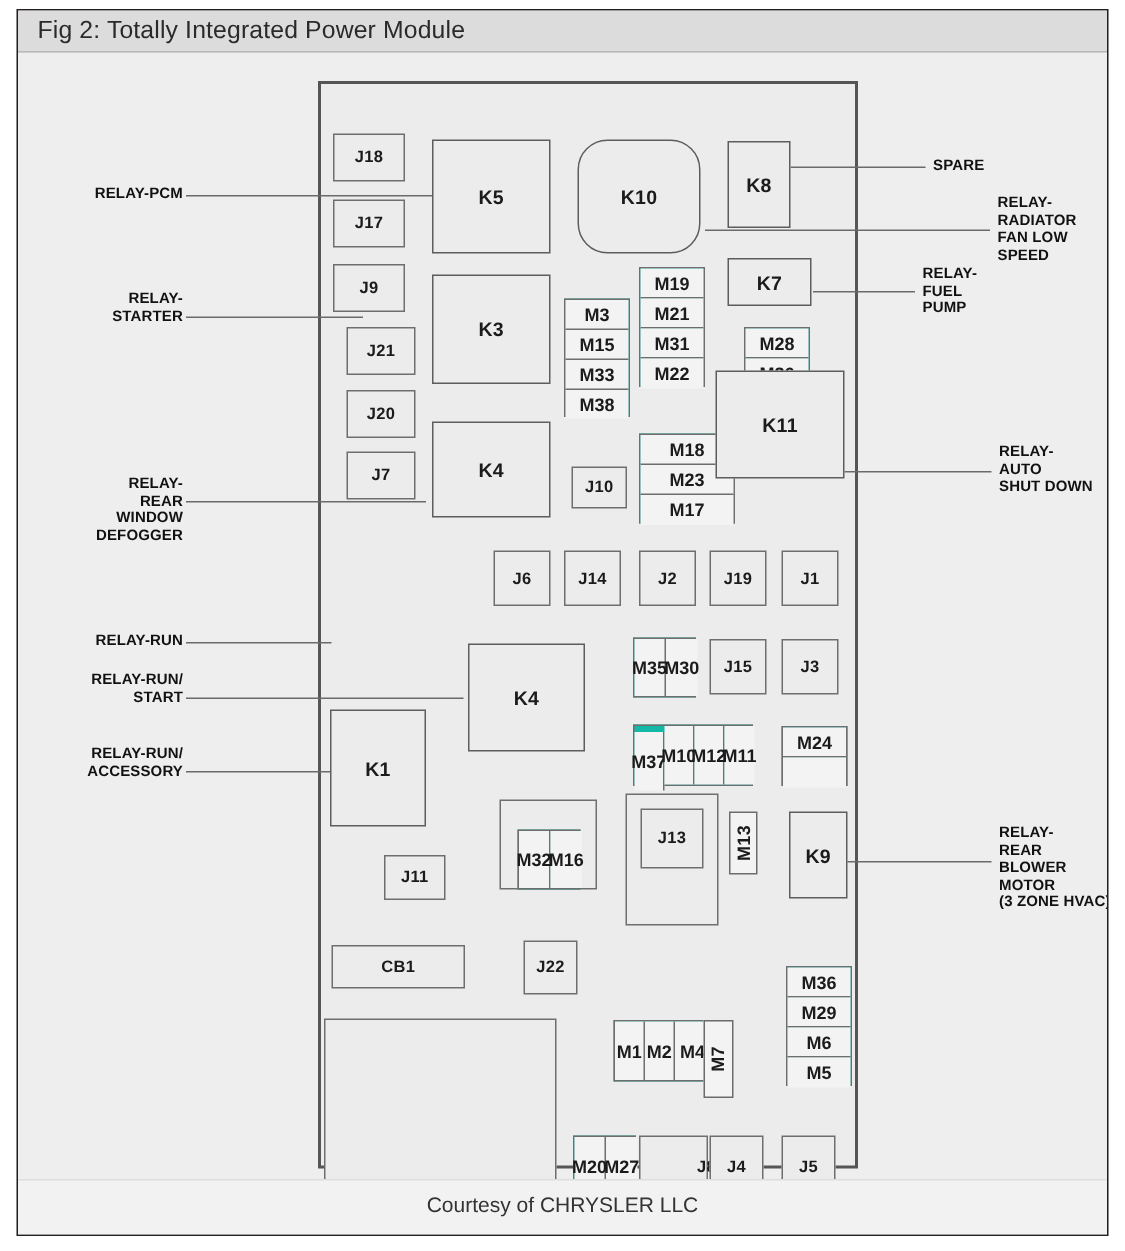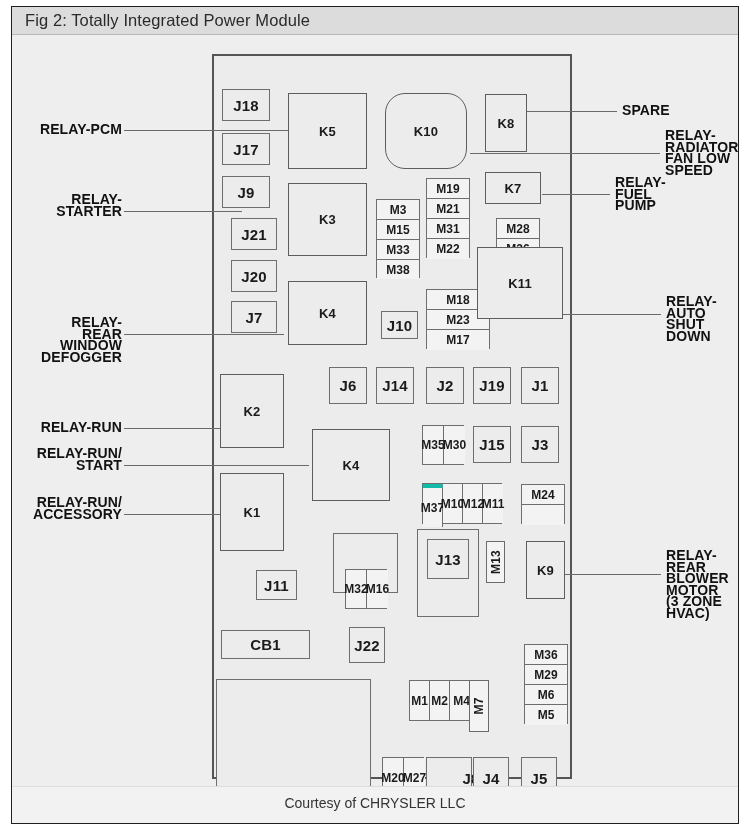--- a/index.html
+++ b/index.html
@@ -87,21 +87,21 @@
 
   
   .box {
     position: absolute;
     box-sizing: border-box;
     background: #ececec;
     border: 1.6px solid #6e6e6e;
     display: flex;
     align-items: center;
     justify-content: center;
-    font-size: 15px;
+    font-size: 11px;
     font-weight: bold;
     color: #1b1b1b;
     letter-spacing: 0.2px;
   }
   .box.relay {
     border-width: 1.7px;
     border-color: #5d5d5d;
     font-size: 13px;
   }
   .box.fuse {
@@ -146,21 +146,21 @@
   
   .leader {
     position: absolute;
     height: 0;
     border-top: 1.2px solid #6a6a6a;
   }
 
   
   .callout {
     position: absolute;
-    font-size: 14px;
+    font-size: 10px;
     font-weight: bold;
     color: #111111;
     line-height: 11.5px;
     letter-spacing: 0.1px;
     white-space: pre-line;
   }
   .callout.right  { text-align: left; }
   .callout.lefta  { text-align: right; }
 </style>
 </head>
@@ -264,21 +264,20 @@
     </div>
 
     <div class="box relay" style="left:465px; top:211px; width:86px; height:72px;">K11</div>
 
     <div class="box" style="left:317px; top:331px; width:38px; height:37px;">J6</div>
     <div class="box" style="left:364px; top:331px; width:38px; height:37px;">J14</div>
     <div class="box" style="left:414px; top:331px; width:38px; height:37px;">J2</div>
     <div class="box" style="left:461px; top:331px; width:38px; height:37px;">J19</div>
     <div class="box" style="left:509px; top:331px; width:38px; height:37px;">J1</div>
 
-    <div class="box relay" style="left:208px; top:338px; width:64px; height:74px;">K2</div>
     <div class="box relay" style="left:208px; top:437px; width:64px; height:78px;">K1</div>
     <div class="box" style="left:244px; top:534px; width:41px; height:30px;">J11</div>
     <div class="box" style="left:209px; top:594px; width:89px; height:29px;">CB1</div>
 
     <div class="box relay" style="left:300px; top:393px; width:78px; height:72px;">K4</div>
 
     <div class="group thin" style="left:410px; top:389px; width:42px; height:40px;">
       <div class="stack-cell sep-v vert" style="left:0; top:0; width:21px; height:100%;">
         <span>M35</span>
       </div>
@@ -304,21 +303,21 @@
         <span>M11</span>
       </div>
     </div>
 
     <div class="group thin" style="left:509px; top:448px; width:44px; height:40px;">
       <div class="stack-cell sep-h" style="left:0; top:0px;  width:100%; height:20px;">M24</div>
       <div class="stack-cell" style="left:0; top:20px; width:100%; height:20px;"></div>
     </div>
 
     <div class="group nofill" style="left:321px; top:497px; width:65px; height:60px;"></div>
-    <div class="group thin" style="left:333px; top:533px; width:42px; height:40px;">
+    <div class="group thin" style="left:333px; top:517px; width:42px; height:40px;">
       <div class="stack-cell sep-v vert" style="left:0; top:0; width:21px; height:100%;">
         <span>M32</span>
       </div>
       <div class="stack-cell vert" style="left:21px; top:0; width:21px; height:100%;">
         <span>M16</span>
       </div>
     </div>
 
     <div class="group nofill" style="left:405px; top:493px; width:62px; height:88px;"></div>
     <div class="box" style="left:415px; top:503px; width:42px; height:40px;">J13</div>

